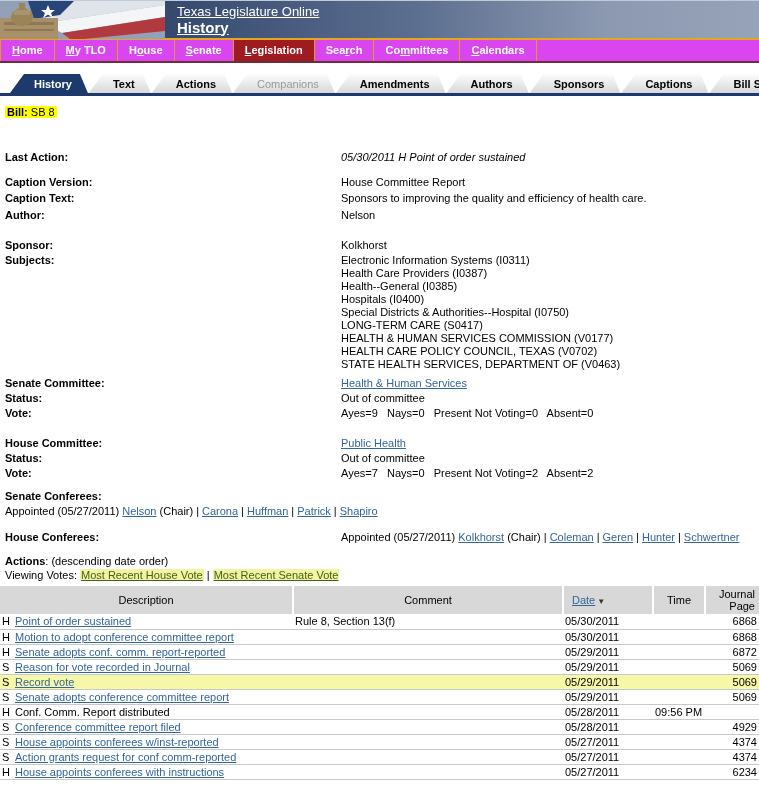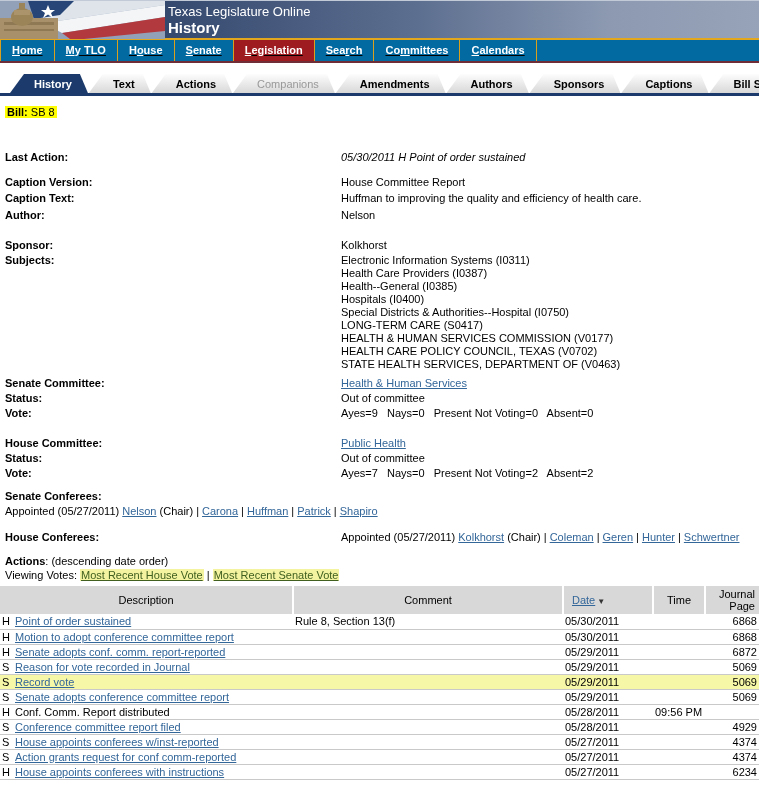--- a/index.html
+++ b/index.html
@@ -12,30 +12,29 @@
   }
   
   .masthead {
     height: 38px;
     display: flex;
     align-items: center;
     background: linear-gradient(to right, #44587e 0%, #35496f 22%, #5d6f90 55%, #8c99b1 80%, #97a3b8 100%);
     border-top: 1px solid #c3cad7;
   }
   .masthead-art { width: 165px; height: 38px; flex: none; }
-  .masthead-text { padding-left: 3px; color: #fff; }
+  .masthead-text { padding-left: 12px; color: #fff; text-decoration: underline; }
   .site-title { font-size: 13px; line-height: 15px; }
   .page-title { font-size: 15px; font-weight: bold; line-height: 17px; }
   .gold-rule { height: 2px; background: #e2a71d; }
   
   .nav-bar {
     display: flex;
-    background: #0369a1;
+    background: #d946ef;
     border-bottom: 2px solid #6f2d38;
-    text-decoration: underline;
   }
   .nav-item {
     display: block;
     color: #fff;
     font-weight: bold;
     font-size: 11px;
     text-decoration: none;
     padding: 4px 11px 5px 11px;
     border-right: 1px solid #d8a01d;
     cursor: pointer;
@@ -212,21 +211,21 @@
     <div class="val italic">05/30/2011 H Point of order sustained</div>
   </div>
 
   <div class="frow row-captionv">
     <div class="lbl">Caption Version:</div>
     <div class="val">House Committee Report</div>
   </div>
 
   <div class="frow row-captiont">
     <div class="lbl">Caption Text:</div>
-    <div class="val">Huffman to improving the quality and efficiency of health care.</div>
+    <div class="val">Sponsors to improving the quality and efficiency of health care.</div>
   </div>
 
   <div class="frow row-author">
     <div class="lbl">Author:</div>
     <div class="val">Nelson</div>
   </div>
 
   <div class="frow row-sponsor">
     <div class="lbl">Sponsor:</div>
     <div class="val">Kolkhorst</div>

